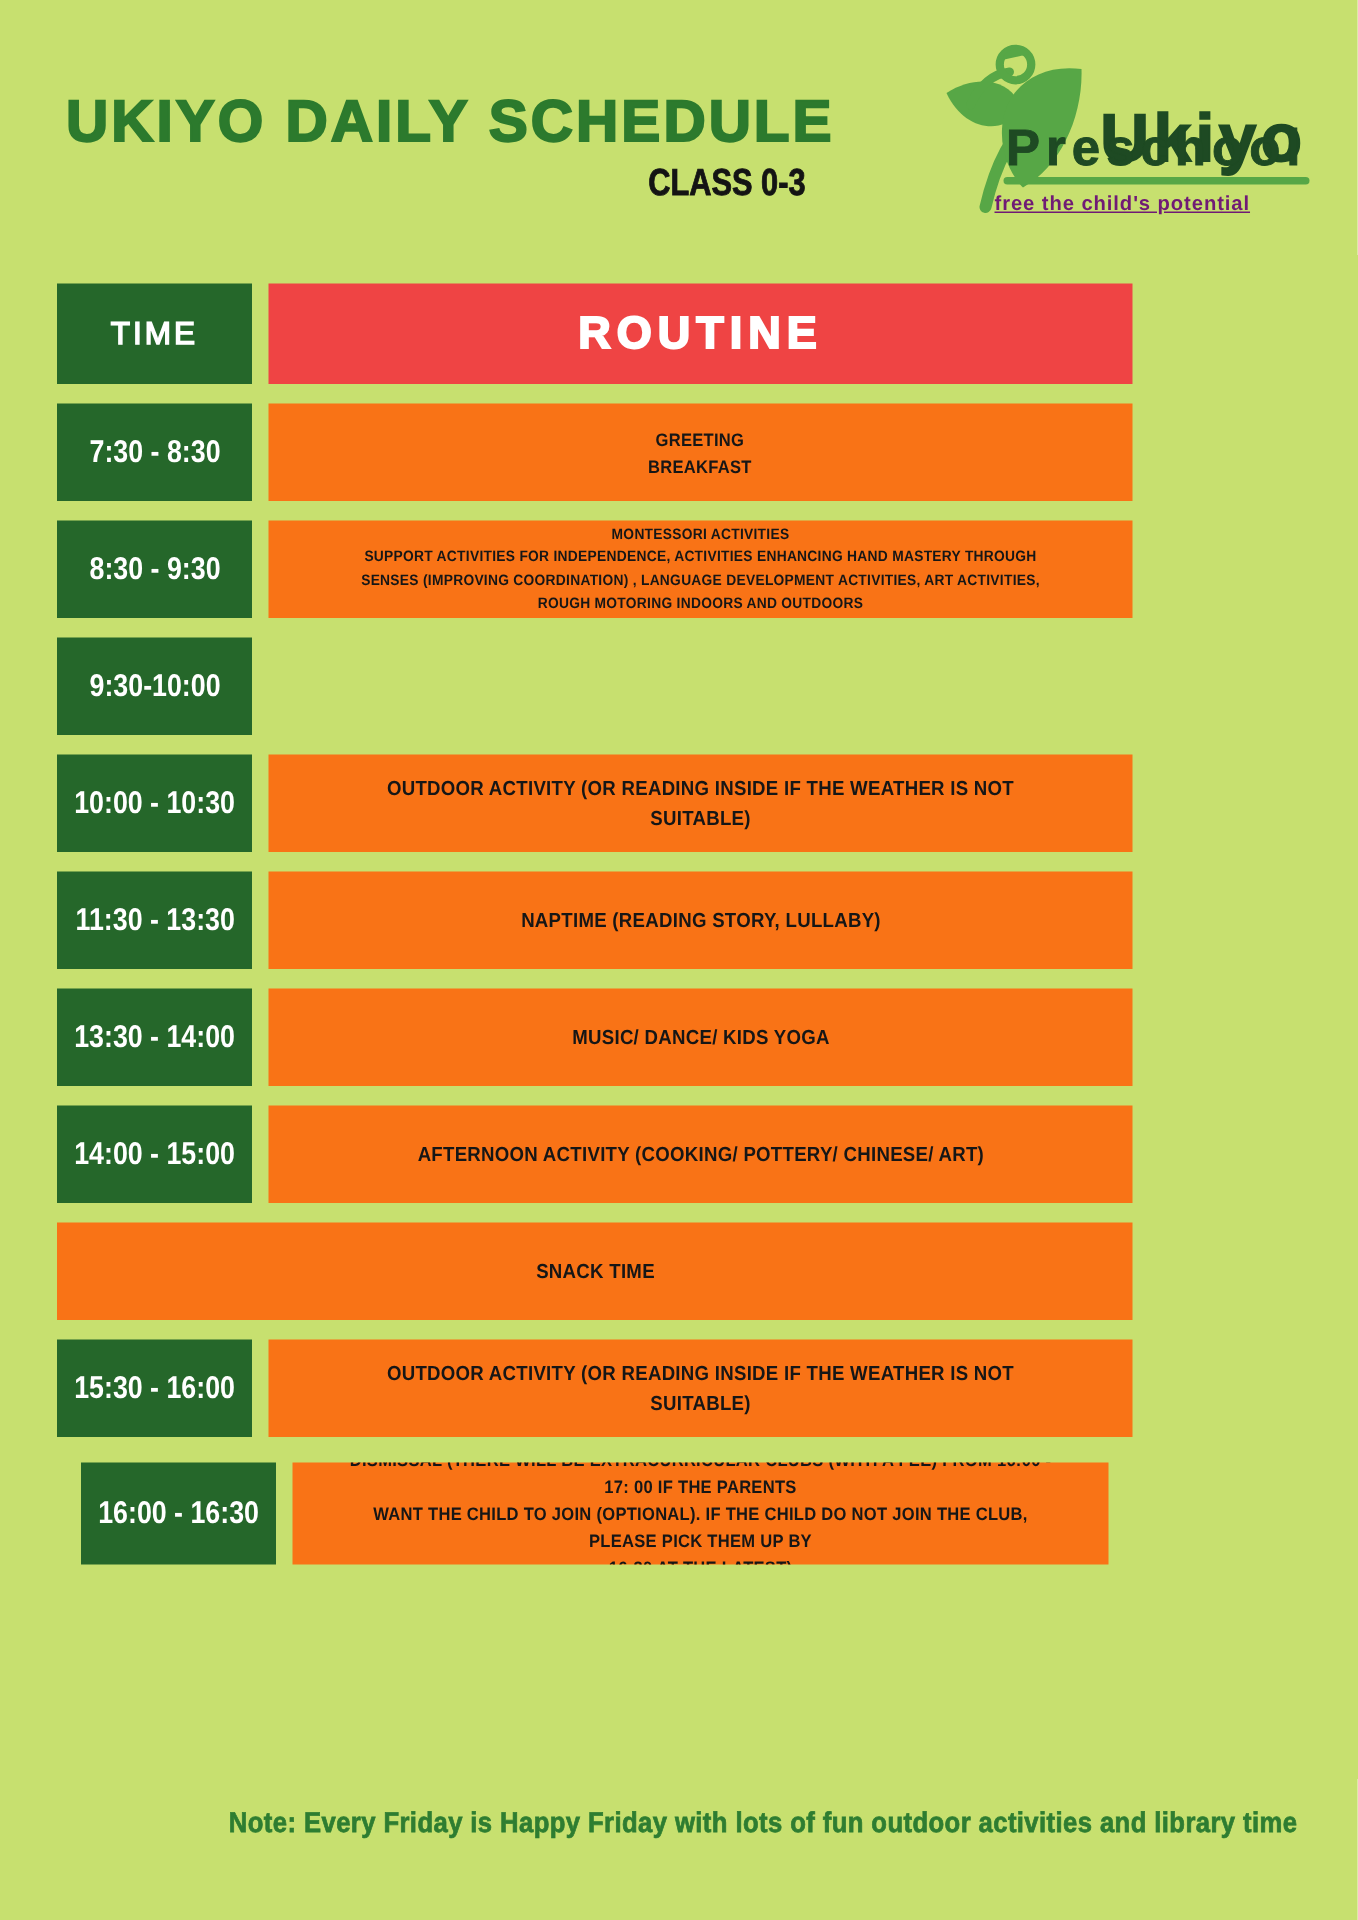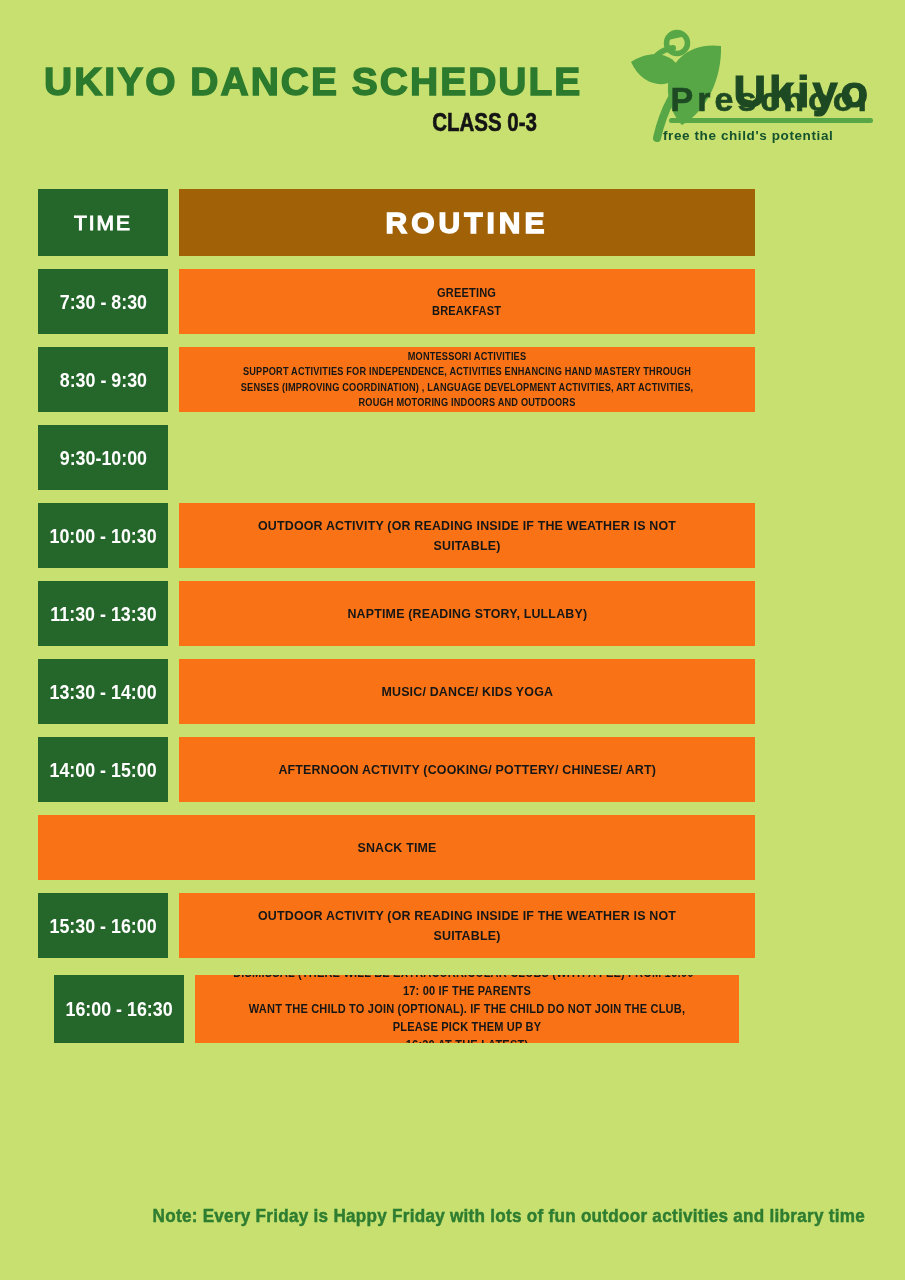--- a/index.html
+++ b/index.html
@@ -36,22 +36,22 @@
     position:absolute; right:2px; top:60px;
     font-size:34px; font-weight:bold; color:#1e4a23;
     letter-spacing:4px; -webkit-text-stroke:.6px #1e4a23;
   }
   .logo-underline {
     position:absolute; left:44px; right:0; top:98px;
     height:5px; background:#57a746; border-radius:3px;
   }
   .logo-tagline {
     position:absolute; left:38px; right:-4px; top:108px;
-    font-size:13.5px; font-weight:bold; color:#14532d;
-    letter-spacing:.6px; white-space:nowrap;
+    font-size:13.5px; font-weight:bold; color:#701a75;
+    letter-spacing:.6px; white-space:nowrap;text-decoration:underline;
   }
 
   
   .schedule { position:absolute; left:38px; top:189px; width:717px; }
   .t-row { display:flex; gap:11px; margin-bottom:13px; height:65px; }
   .t-row.head { height:67px; }
   #rows .t-row:last-child { height:68px; }
 
   .cell-time {
     flex:0 0 130px;
@@ -62,21 +62,21 @@
     font-size:21px; font-weight:bold; white-space:nowrap;
     transform:scaleX(.85);
   }
   .cell-routine {
     flex:1;
     background:#f97316;
     display:flex; align-items:center; justify-content:center;
     text-align:center; padding:4px 28px; overflow:hidden;
     color:#161616; font-weight:bold;
   }
-  .t-row.head .cell-routine { background:#a16207; color:#fff; padding:16px; }
+  .t-row.head .cell-routine { background:#ef4444; color:#fff; padding:16px; }
 
   .head-time-label { font-size:21px; letter-spacing:2px; -webkit-text-stroke:1px #fff; }
   .head-routine-label { font-size:30px; letter-spacing:4px; -webkit-text-stroke:1.4px #fff; }
 
   .routine-text {
     display:inline-block;
     white-space:pre-line; line-height:1.45; letter-spacing:.2px;
     transform:scaleX(.92);
   }
   .size-lg .routine-text { font-size:13.5px; }
@@ -93,21 +93,21 @@
     font-size:19px; font-weight:bold; color:#2e7d31;
     -webkit-text-stroke:.5px #2e7d31; letter-spacing:.3px;
     transform:scaleX(.9);
   }
 </style>
 </head>
 <body>
 
 <div class="page">
 
-  <h1 class="page-title">UKIYO DANCE SCHEDULE</h1>
+  <h1 class="page-title">UKIYO DAILY SCHEDULE</h1>
   <div class="class-label">CLASS 0-3</div>
 
   <div class="logo">
     <span class="logo-icon">
       <svg viewBox="0 0 120 120" width="120" height="120" xmlns="http://www.w3.org/2000/svg">
         <path d="M12 34 C34 20 58 26 62 46 C50 62 24 60 12 34 Z" fill="#57a746"></path>
         <path d="M38 110 C44 84 54 60 80 38" stroke="#57a746" stroke-width="8" fill="none" stroke-linecap="round"></path>
         <path d="M102 18 C72 14 50 32 49 58 C48 78 58 92 63 97 C88 83 103 50 102 18 Z" fill="#57a746"></path>
         <path d="M28 42 C34 28 44 21 54 20" stroke="#57a746" stroke-width="6" fill="none" stroke-linecap="round"></path>
         <circle cx="58" cy="15" r="10.5" fill="none" stroke="#57a746" stroke-width="5.5"></circle>

